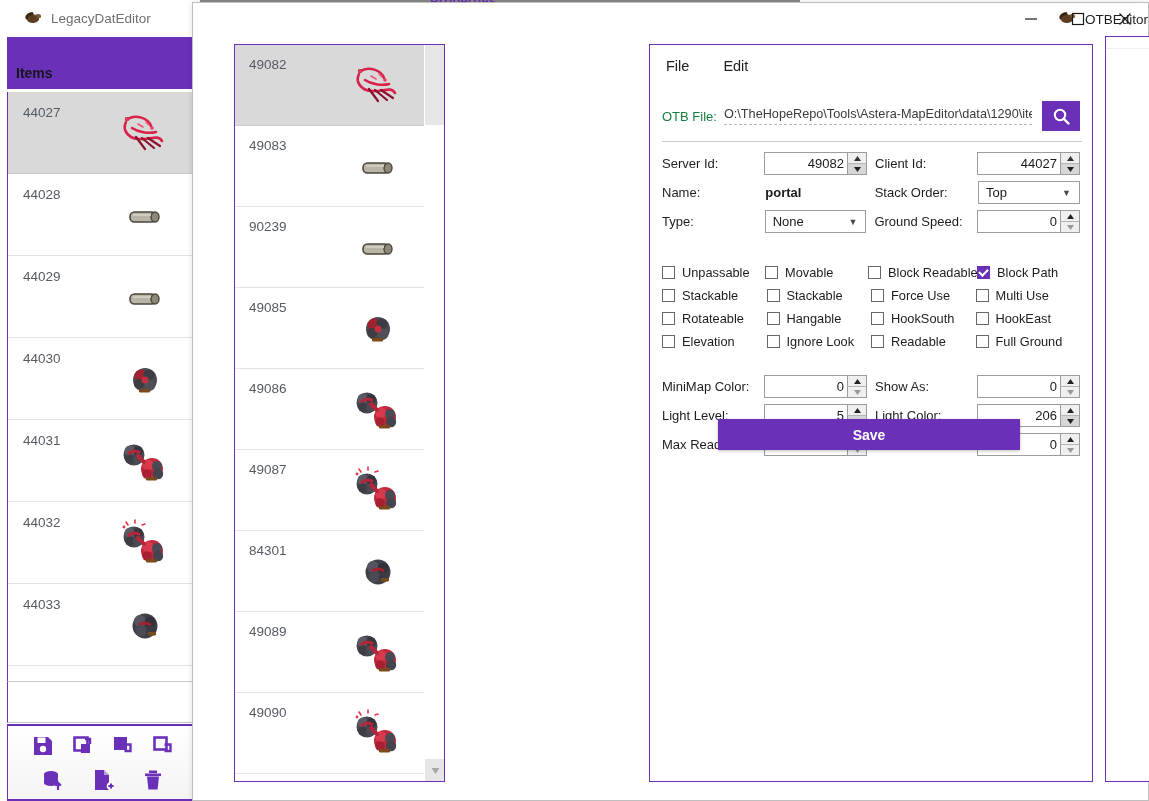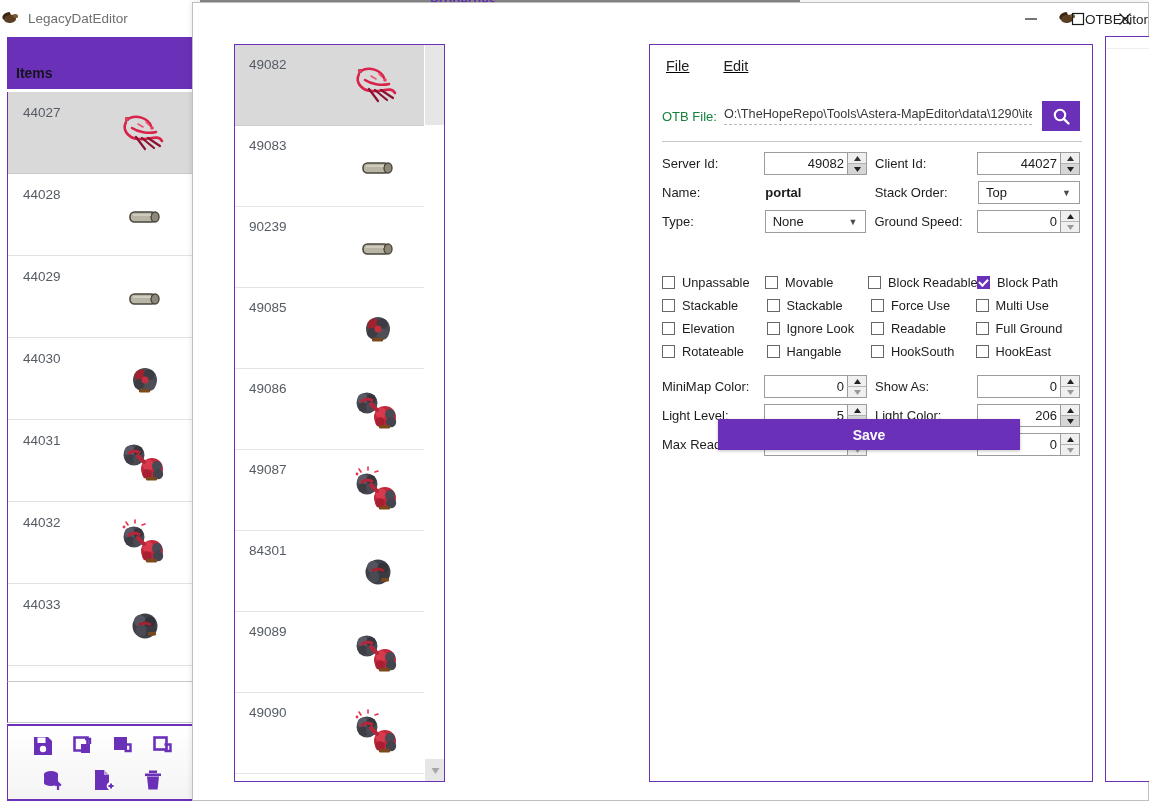--- a/index.html
+++ b/index.html
@@ -39,21 +39,21 @@
   #legacy-window {
     position: absolute;
     left: 0; top: 4px;
     width: 197px; height: 797px;
     background: #ffffff;
     border-right: 1px solid #cccccc;
   }
   #legacy-titlebar {
     height: 29px;
     display: flex; align-items: center;
-    padding-left: 1px;
+    padding-left: 24px;
     background: #ffffff;
   }
   .app-icon {
     width: 18px; height: 16px;
     margin-right: 9px;
     position: relative;
     flex: none;
   }
   .app-icon .bodyb {
     position: absolute; left: 3px; top: 4px;
@@ -224,21 +224,20 @@
     cursor: pointer;
   }
 
   
   #otb-props {
     position: absolute;
     left: 456px; top: 41px;
     width: 444px; height: 738px;
     border: 1px solid #6a30b8;
     background: #ffffff;
-    text-decoration: underline;
   }
   #otb-menu {
     display: flex;
     padding: 10px 0 0 12px;
     gap: 26px;
   }
   .menu-item {
     font-size: 14.5px; color: #222;
     cursor: pointer;
     padding: 3px 4px;
@@ -328,21 +327,21 @@
     position: absolute; right: 8px; top: 50%;
     transform: translateY(-50%);
     color: #4a4a4a; font-size: 9px;
   }
   .plainval { font-size: 13px; color: #1a1a1a; font-weight: bold; }
 
   .gap { width: 8px; flex: none; }
 
   
   #cbgrid {
-    position: absolute; left: 0; top: 226px;
+    position: absolute; left: 0; top: 216px;
     width: 100%;
     padding: 0 12px;
   }
   .cbrow { display: flex; height: 23px; align-items: center; }
   .cbcell {
     width: 109px;
     display: flex; align-items: center;
     cursor: pointer;
   }
   .cbbox {
@@ -943,51 +942,51 @@
               <span class="cblabel">Force Use</span>
             </label>
             <label class="cbcell">
               <span class="cbbox"></span>
               <span class="cblabel">Multi Use</span>
             </label>
           </div>
           <div class="cbrow">
             <label class="cbcell">
               <span class="cbbox"></span>
+              <span class="cblabel">Rotateable</span>
+            </label>
+            <label class="cbcell">
+              <span class="cbbox"></span>
+              <span class="cblabel">Hangable</span>
+            </label>
+            <label class="cbcell">
+              <span class="cbbox"></span>
+              <span class="cblabel">HookSouth</span>
+            </label>
+            <label class="cbcell">
+              <span class="cbbox"></span>
+              <span class="cblabel">HookEast</span>
+            </label>
+          </div>
+          <div class="cbrow">
+            <label class="cbcell">
+              <span class="cbbox"></span>
               <span class="cblabel">Elevation</span>
             </label>
             <label class="cbcell">
               <span class="cbbox"></span>
               <span class="cblabel">Ignore Look</span>
             </label>
             <label class="cbcell">
               <span class="cbbox"></span>
               <span class="cblabel">Readable</span>
             </label>
             <label class="cbcell">
               <span class="cbbox"></span>
               <span class="cblabel">Full Ground</span>
-            </label>
-          </div>
-          <div class="cbrow">
-            <label class="cbcell">
-              <span class="cbbox"></span>
-              <span class="cblabel">Rotateable</span>
-            </label>
-            <label class="cbcell">
-              <span class="cbbox"></span>
-              <span class="cblabel">Hangable</span>
-            </label>
-            <label class="cbcell">
-              <span class="cbbox"></span>
-              <span class="cblabel">HookSouth</span>
-            </label>
-            <label class="cbcell">
-              <span class="cbbox"></span>
-              <span class="cblabel">HookEast</span>
             </label>
           </div>
         </div>
 
       <div id="otb-form2" style="position:absolute;left:0;top:316px;width:100%;padding:0 12px;margin-top:11px;">
         <div class="frow">
           <span class="lbl c1">MiniMap Color:</span>
           <div class="spin">
             <span>0</span>
             <span class="btns">

